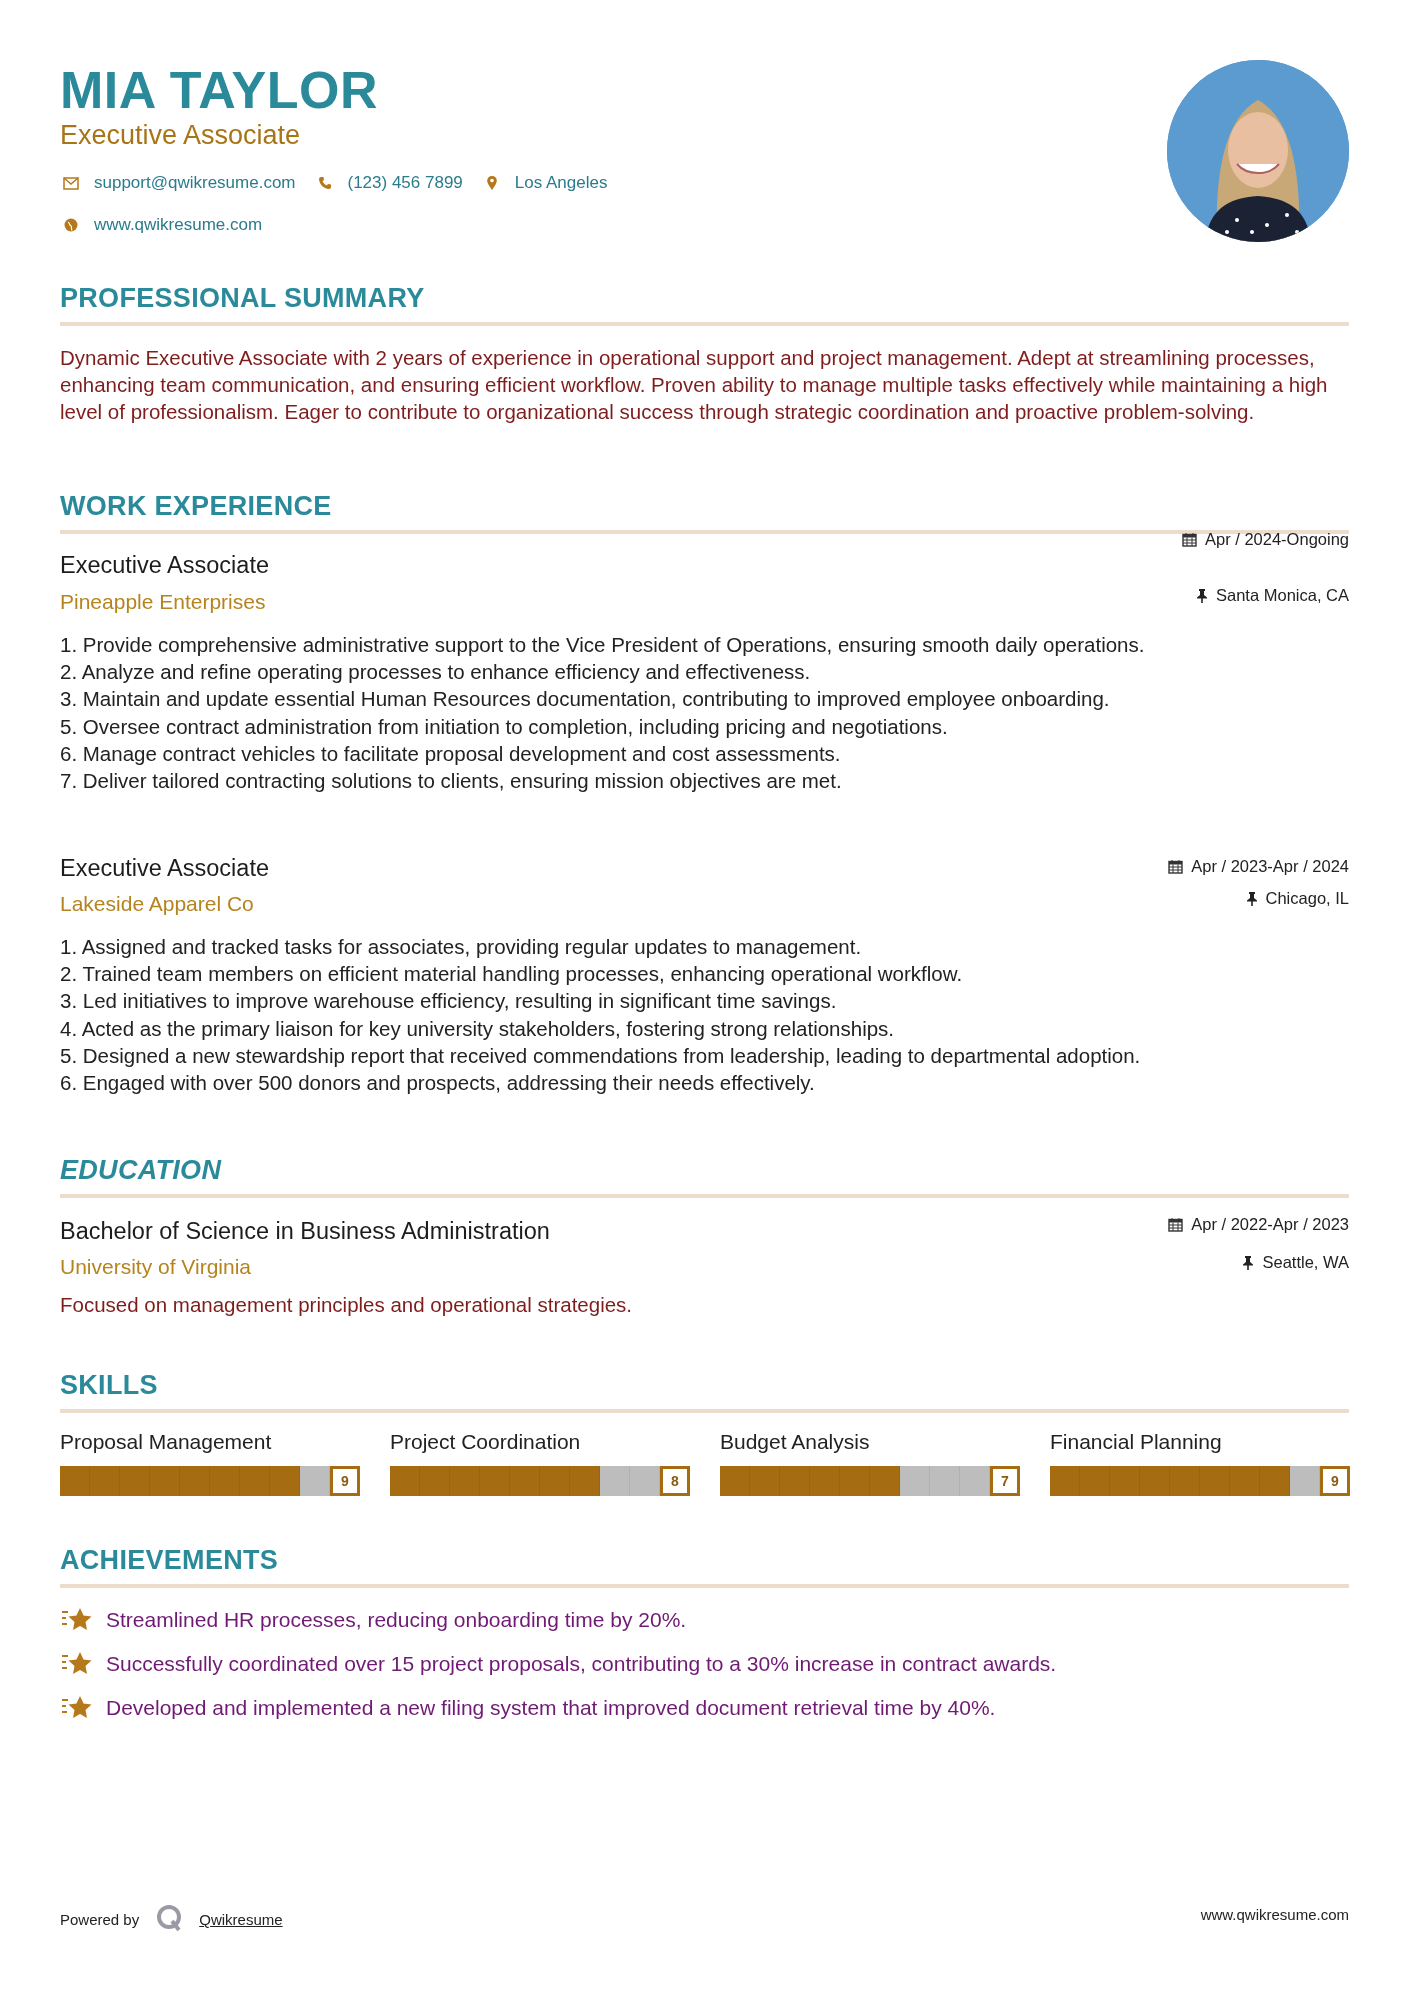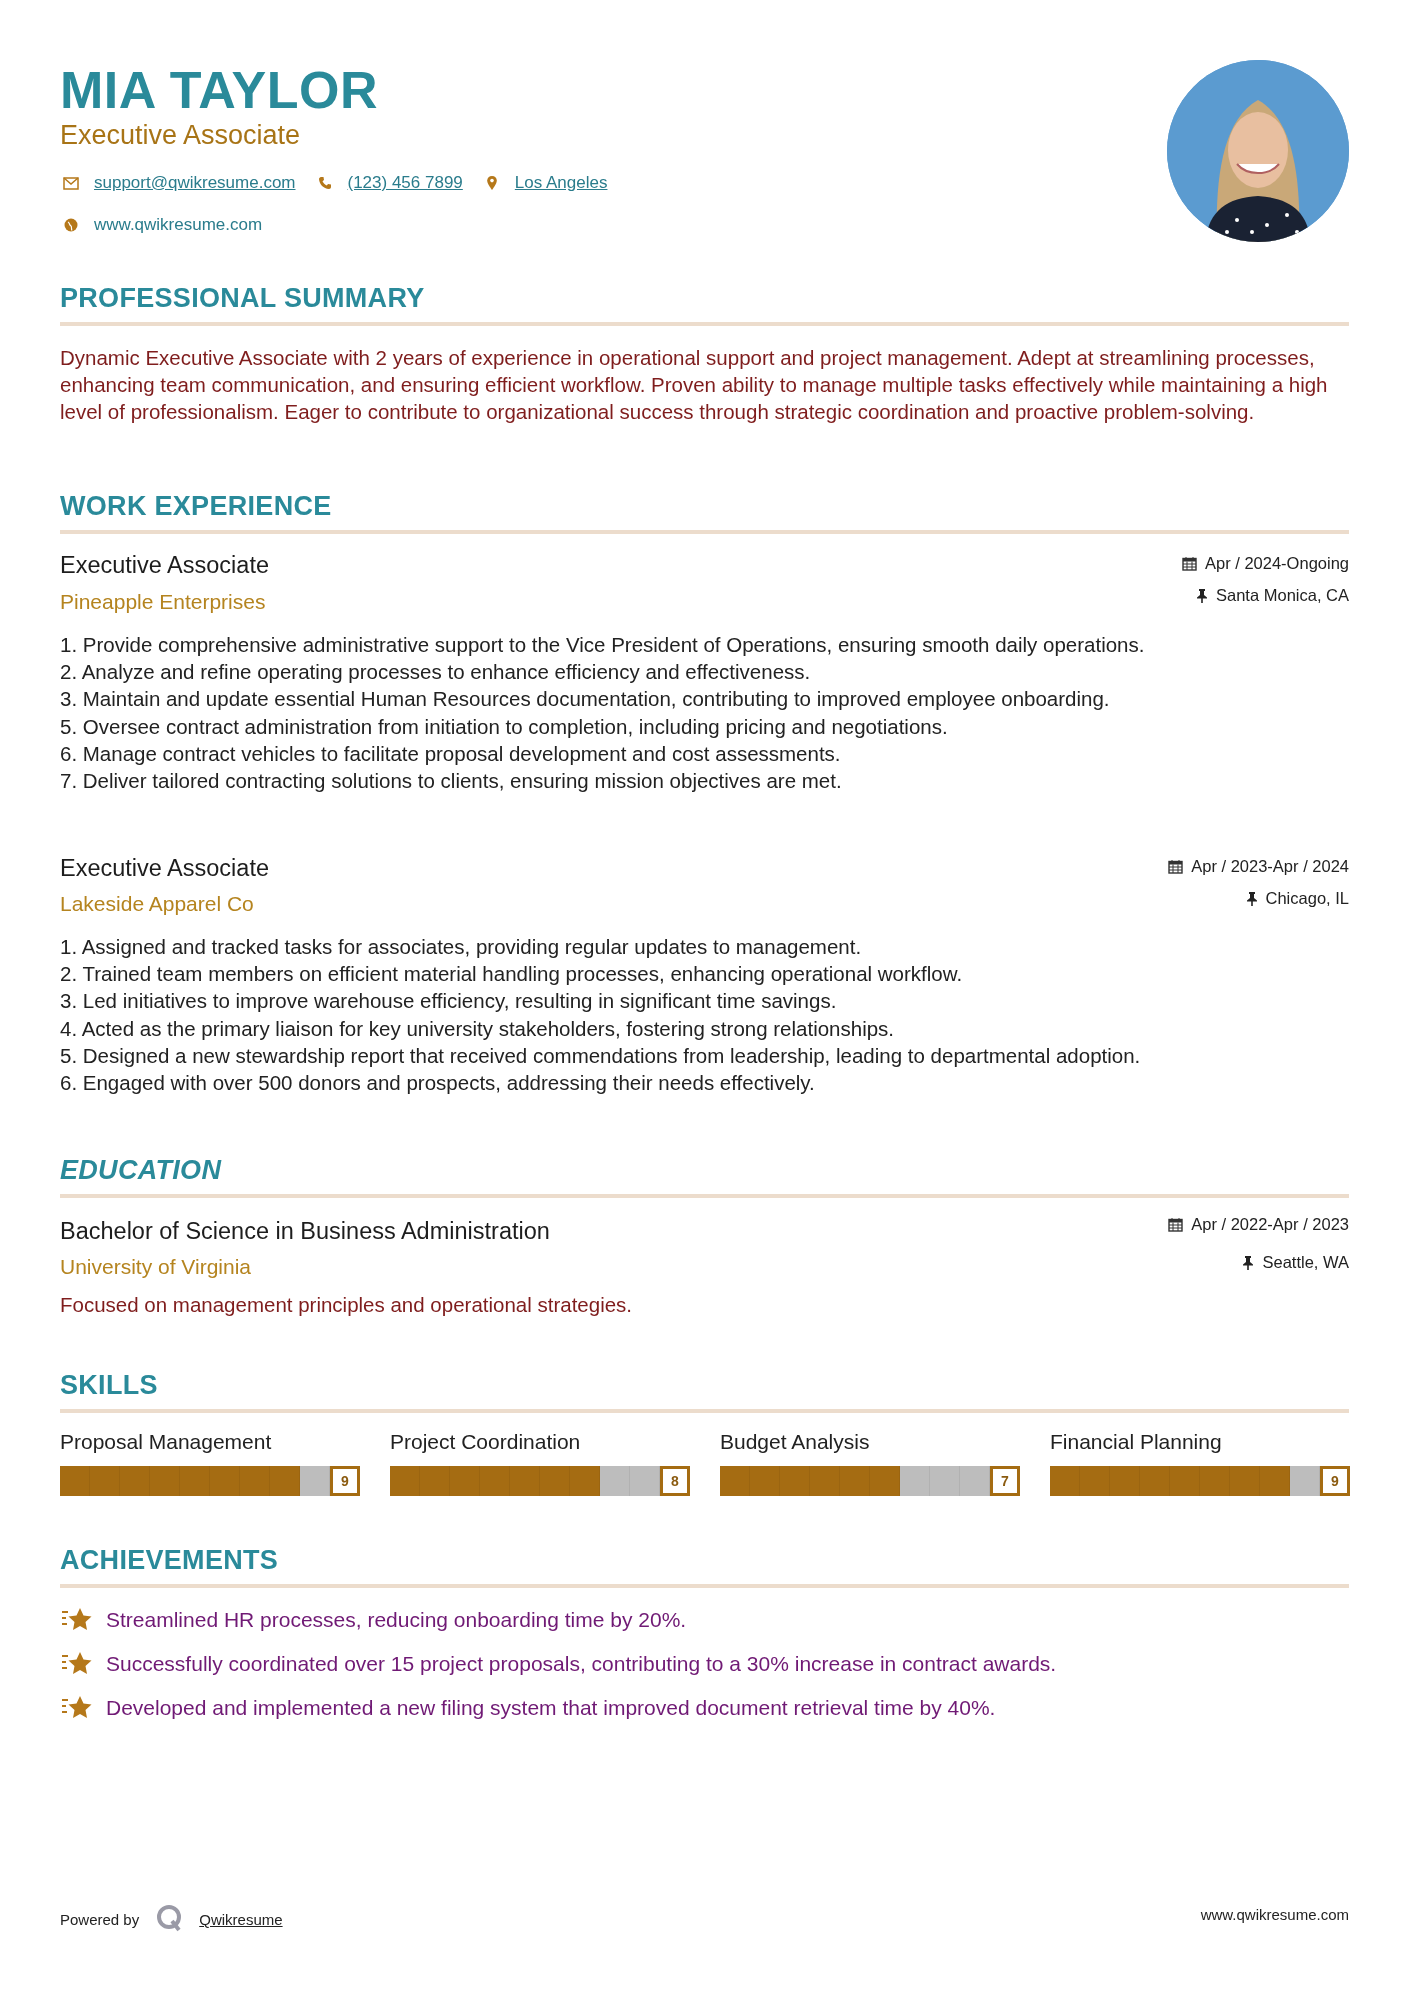--- a/index.html
+++ b/index.html
@@ -35,21 +35,21 @@
   .footer-r { right: 58px; top: 1906px; font-size: 15px; color: #222; }
 </style>
 </head>
 <body>
 
 <div class="page">
 
   <div class="abs name">MIA TAYLOR</div>
   <div class="abs jobtitle">Executive Associate</div>
 
-  <div class="abs contact" style="left:60px; top:173px;text-decoration:underline;">
+  <div class="abs contact" style="left:60px; top:173px;">
     <span class="ic">
       <svg width="16" height="13" viewBox="0 0 16 13">
           <rect x="1" y="1" width="14" height="11" fill="none" stroke="#b5781a" stroke-width="1.5"></rect>
           <path d="M1 1 L8 7 L15 1" fill="none" stroke="#b5781a" stroke-width="1.5"></path>
         </svg>
     </span>
     <span style="margin-right:18px;">support@qwikresume.com</span>
     <span class="ic">
       <svg width="14" height="14" viewBox="0 0 14 14">
           <path d="M3 1 L5.5 1 L6 4 L4.5 5.2 C5.3 7 6.9 8.6 8.8 9.5 L10 8 L13 8.5 L13 11 C13 12 12 13 11 13 C5.5 12.6 1.4 8.5 1 3 C1 2 2 1 3 1 Z" fill="#b5781a"></path>
@@ -93,21 +93,21 @@
 
   <div class="abs sec-h" style="top:283px;">PROFESSIONAL SUMMARY</div>
   <div class="abs rule" style="top:322px;"></div>
   <div class="abs para" style="top:344px;">Dynamic Executive Associate with 2 years of experience in operational support and project management. Adept at streamlining processes, enhancing team communication, and ensuring efficient workflow. Proven ability to manage multiple tasks effectively while maintaining a high level of professionalism. Eager to contribute to organizational success through strategic coordination and proactive problem-solving.</div>
 
   <div class="abs sec-h" style="top:491px;">WORK EXPERIENCE</div>
   <div class="abs rule" style="top:530px;"></div>
 
   <div class="abs role" style="top:552px;">Executive Associate</div>
   <div class="abs org" style="top:590px;">Pineapple Enterprises</div>
-  <div class="abs meta" style="top:554px;">
+  <div class="abs meta" style="top:530px;">
     <svg width="15" height="15" viewBox="0 0 15 15">
         <rect x="1" y="2.5" width="13" height="11.5" fill="none" stroke="#333" stroke-width="1.4"></rect>
         <rect x="1" y="2.5" width="13" height="3" fill="#333"></rect>
         <path d="M4 1 V4 M11 1 V4 M1 8 H14 M1 11 H14 M5 5.5 V14 M10 5.5 V14" stroke="#333" stroke-width="1"></path>
       </svg>
     <span>Apr / 2024-Ongoing</span>
   </div>
   <div class="abs meta" style="top:586px;">
     <svg width="12" height="16" viewBox="0 0 12 16">
         <path d="M3 1 H9 V3 H8 V7 L11 9.5 V10.5 H6.8 V15 H5.2 V10.5 H1 V9.5 L4 7 V3 H3 Z" fill="#222"></path>

